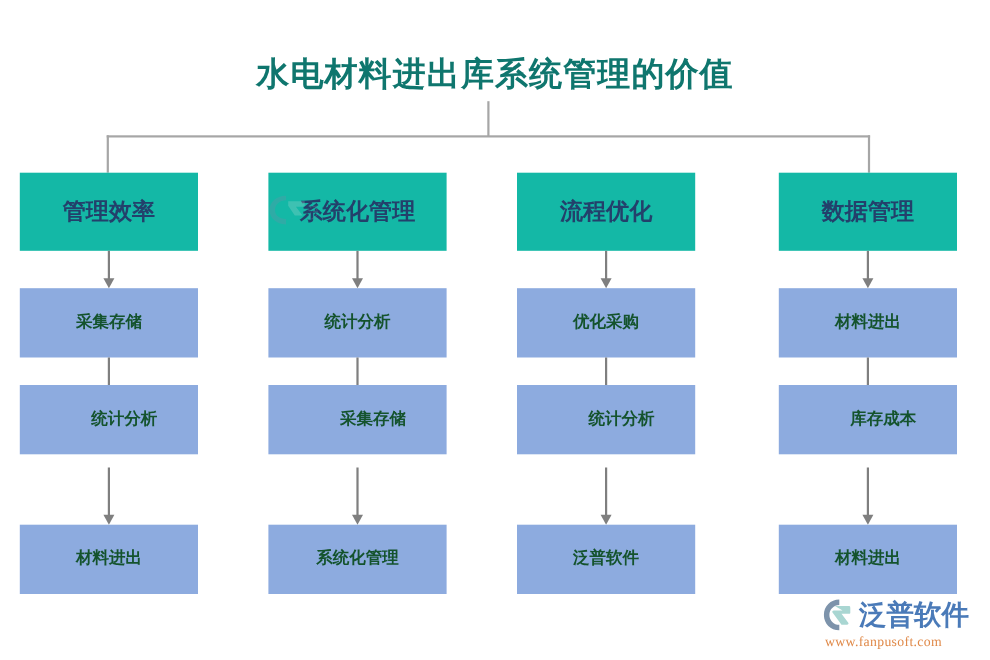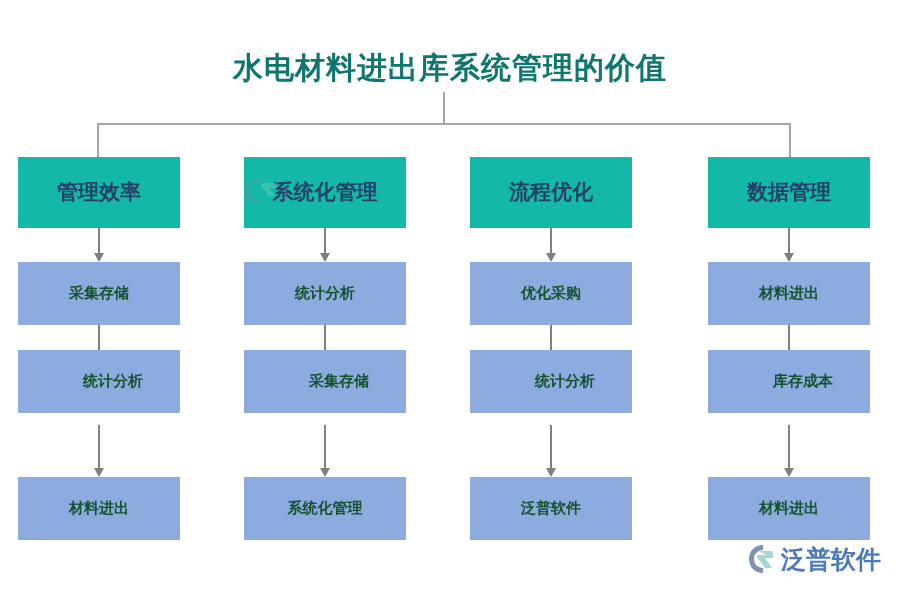--- a/index.html
+++ b/index.html
@@ -227,15 +227,16 @@
   </svg>
 
   <div id="logo">
     <div id="logo-row">
       <svg id="logo-mark" viewBox="0 0 30 30">
         <path d="M15 1 C7 1 1 7 1 15 C1 23 7 29 15 29 L15 24 C10 24 6 20 6 15 C6 10 10 6 15 6 Z" fill="#7d93ab"></path>
         <path d="M11 7 L24 7 C25 7 25 8 25 9 L25 13 C25 14 24 14 23 14 L17 14 L23 22 C24 23 23 24 22 24 L17 24 L9 13 C8 12 9 11 10 11 L18 11 L11 7 Z" fill="#a9d6d2"></path>
       </svg>
       <div id="logo-name">泛普软件</div>
     </div>
+    <div id="logo-url">www.fanpusoft.com</div>
   </div>
 
 </div>
 
 </body></html>

